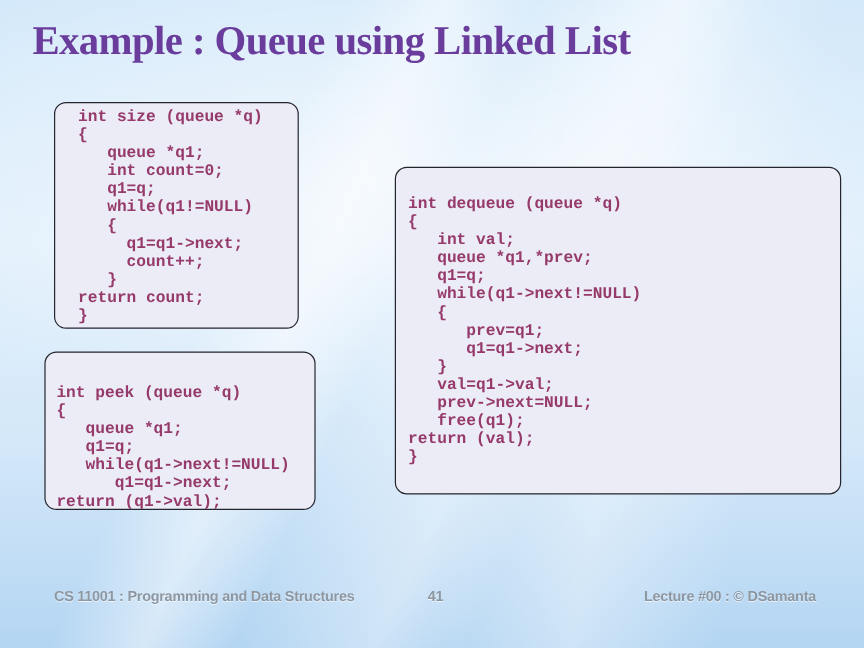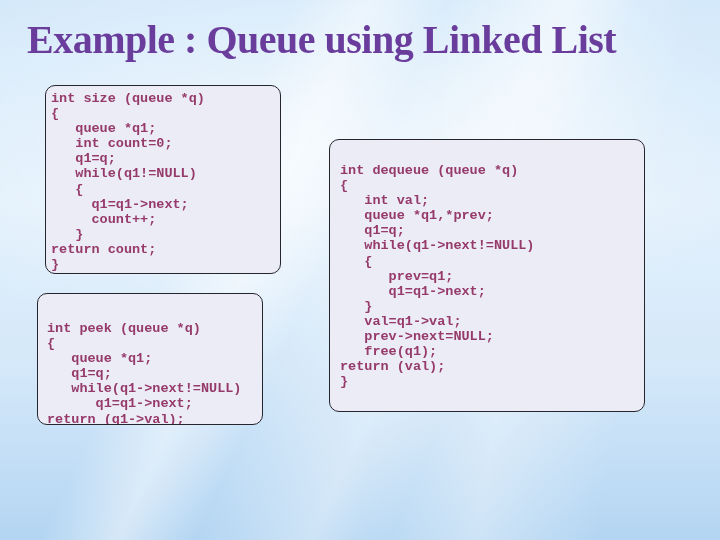--- a/index.html
+++ b/index.html
@@ -11,43 +11,43 @@
     background:
       linear-gradient(115deg, rgba(255,255,255,0) 30%, rgba(255,255,255,0.45) 38%, rgba(255,255,255,0) 46%, rgba(255,255,255,0.35) 58%, rgba(255,255,255,0) 66%),
       linear-gradient(100deg, rgba(255,255,255,0) 55%, rgba(255,255,255,0.35) 70%, rgba(255,255,255,0) 85%),
       radial-gradient(ellipse 90% 55% at 45% 28%, rgba(255,255,255,0.55), rgba(255,255,255,0) 70%),
       linear-gradient(to bottom, #d4e9fa 0%, #e2f0fc 38%, #d4e8f9 68%, #bcdaf4 92%, #b3d5f2 100%);
   }
   .title{
     position:absolute;left:27px;top:16px;margin:0;
     font-family:"Liberation Serif","DejaVu Serif",serif;
     font-weight:bold;
-    font-size:40px;
+    font-size:34px;
     letter-spacing:-0.5px;
     color:#6a3d9c;
     white-space:nowrap;
   }
   .code-box{
     position:absolute;
     margin:0;
     box-sizing:border-box;
     background:#ebecf6;
     border:1.4px solid #25252e;
     border-radius:10px;
     font-family:"Liberation Mono","DejaVu Sans Mono",monospace;
     font-weight:bold;
     font-size:13.5px;
     line-height:15.1px;
     color:#963a6b;
     white-space:pre;
     overflow:hidden;
   }
-  .box-size   {left:45px; top:85px;  width:236px;height:189px;padding:5px 0 0 5px;}
+  .box-size   {left:45px; top:85px;  width:204px;height:189px;padding:5px 0 0 19px;}
   .box-peek   {left:37px; top:293px; width:226px;height:132px;padding:27px 0 0 9px;}
-  .box-dequeue{left:329px;top:139px; width:316px;height:273px;padding:23px 0 0 10px;}
+  .box-dequeue{left:329px;top:139px; width:372px;height:273px;padding:23px 0 0 10px;}
   .footer{
     position:absolute;left:0;top:490px;width:720px;height:16px;
     font-size:12px;font-weight:bold;
     color:#8d97a2;
     text-shadow:0 1px 0 rgba(255,255,255,0.65);
     letter-spacing:-0.2px;
   }
   .footer-course {position:absolute;left:45px;top:0;white-space:nowrap;}
   .footer-page   {position:absolute;left:330px;top:0;width:66px;text-align:center;}
   .footer-lecture{position:absolute;right:40px;top:0;white-space:nowrap;}
@@ -90,14 +90,19 @@
    {
       prev=q1;
       q1=q1-&gt;next;
    }
    val=q1-&gt;val;
    prev-&gt;next=NULL;
    free(q1);
 return (val);
 }</pre>
 
+  <div class="footer">
+    <span class="footer-course">CS 11001 : Programming and Data Structures</span>
+    <span class="footer-page">41</span>
+    <span class="footer-lecture">Lecture #00 : © DSamanta</span>
+  </div>
 
 </div>
 
 </body></html>

